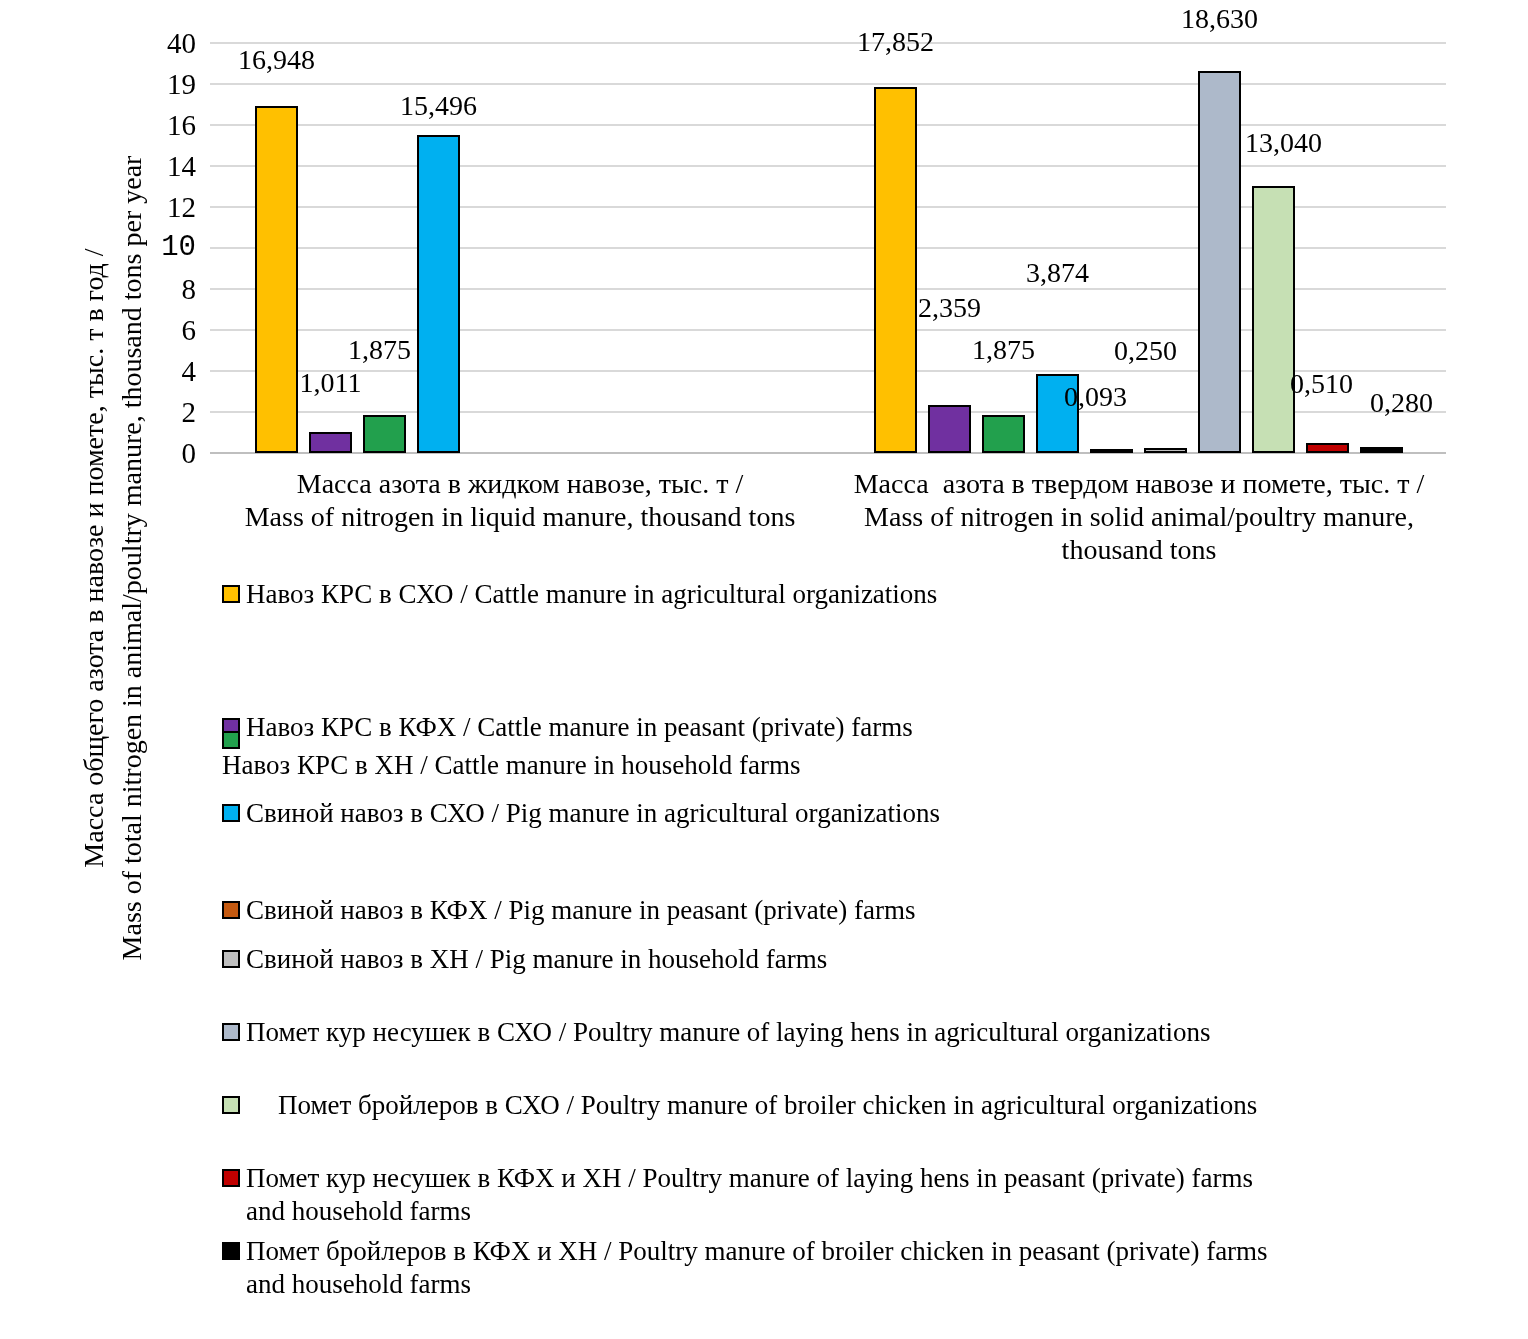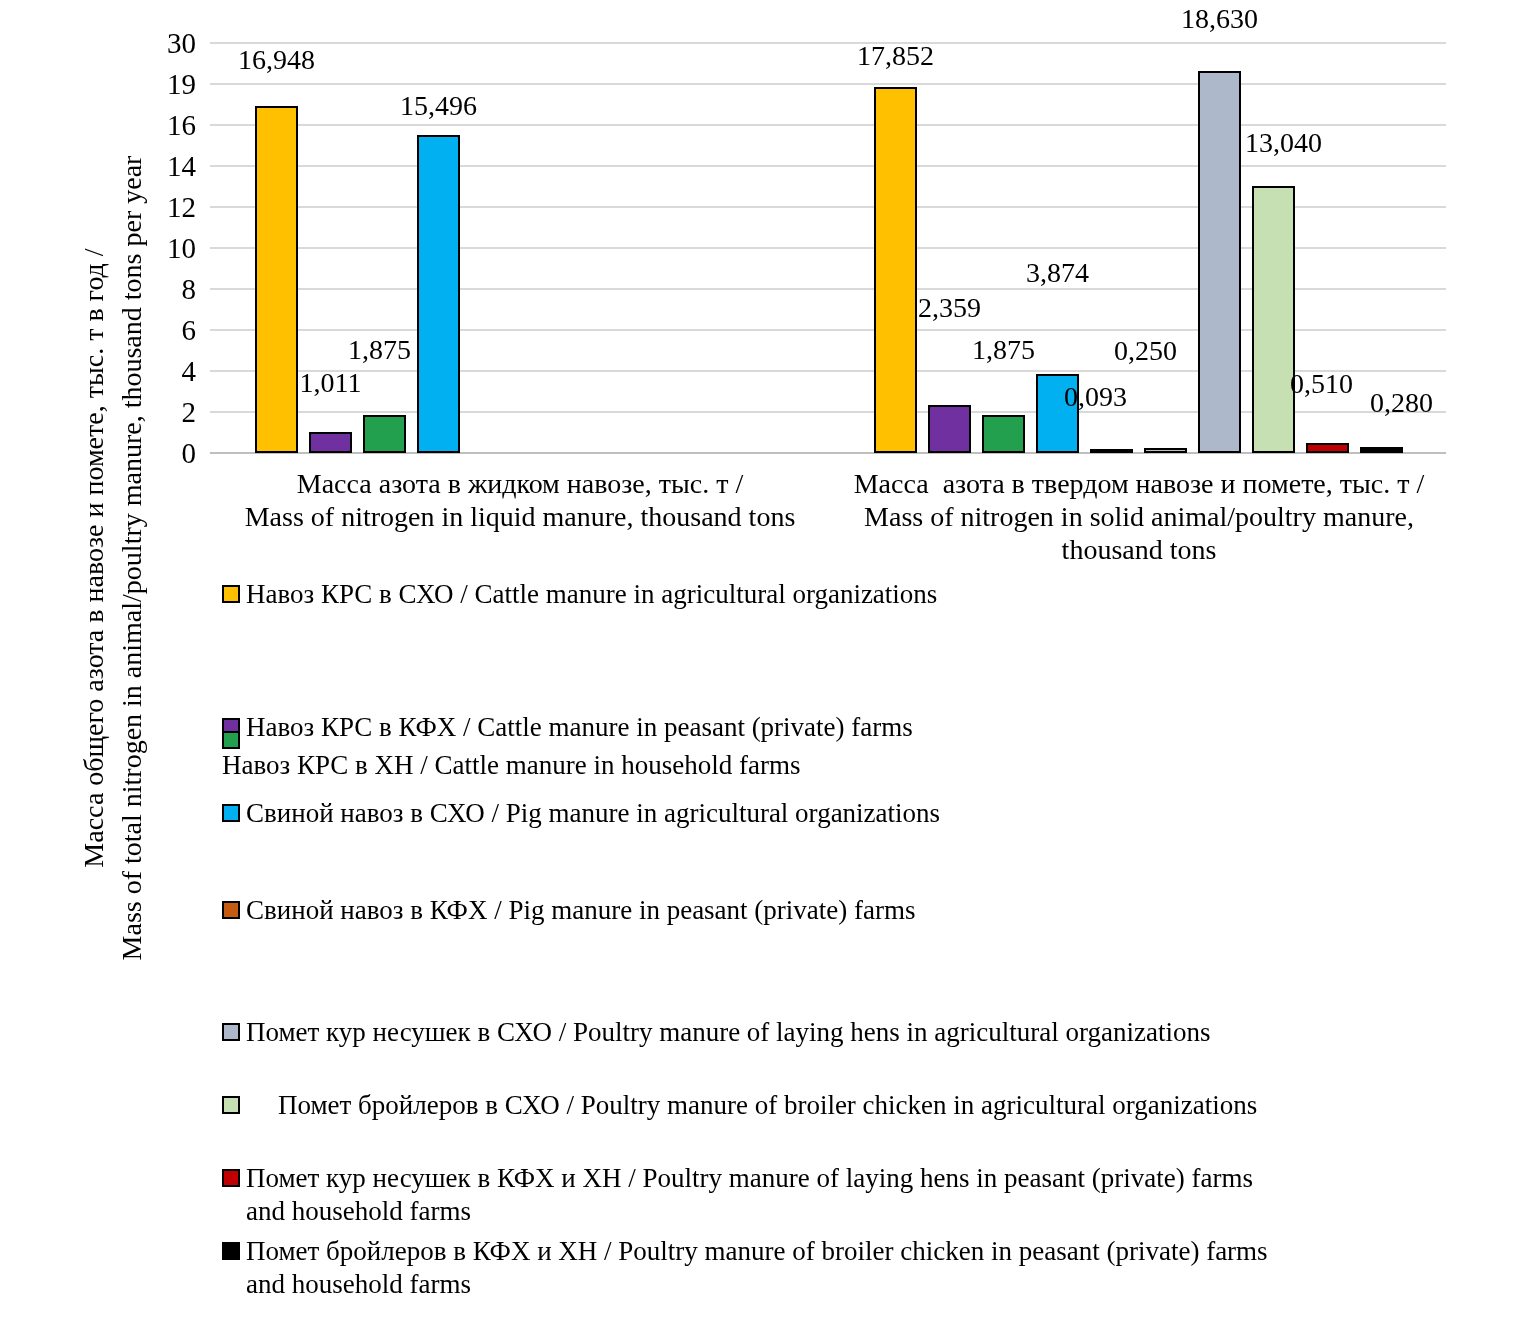--- a/index.html
+++ b/index.html
@@ -43,35 +43,35 @@
       <div class="ticklabel" style="top: 436px;">0</div>
       <div class="gridline" style="left: 210px; top: 411px; width: 1236px;"></div>
       <div class="ticklabel" style="top: 395px;">2</div>
       <div class="gridline" style="left: 210px; top: 370px; width: 1236px;"></div>
       <div class="ticklabel" style="top: 354px;">4</div>
       <div class="gridline" style="left: 210px; top: 329px; width: 1236px;"></div>
       <div class="ticklabel" style="top: 313px;">6</div>
       <div class="gridline" style="left: 210px; top: 288px; width: 1236px;"></div>
       <div class="ticklabel" style="top: 272px;">8</div>
       <div class="gridline" style="left: 210px; top: 247px; width: 1236px;"></div>
-      <div class="ticklabel" style="top: 231px;">10</div>
+      <div class="ticklabel" style="top: 231px; font-family: Liberation Mono, monospace;">10</div>
       <div class="gridline" style="left: 210px; top: 206px; width: 1236px;"></div>
       <div class="ticklabel" style="top: 190px;">12</div>
       <div class="gridline" style="left: 210px; top: 165px; width: 1236px;"></div>
       <div class="ticklabel" style="top: 149px;">14</div>
       <div class="gridline" style="left: 210px; top: 124px; width: 1236px;"></div>
       <div class="ticklabel" style="top: 108px;">16</div>
       <div class="gridline" style="left: 210px; top: 83px; width: 1236px;"></div>
       <div class="ticklabel" style="top: 67px;">19</div>
       <div class="gridline" style="left: 210px; top: 42px; width: 1236px;"></div>
-      <div class="ticklabel" style="top: 26px;">30</div>
+      <div class="ticklabel" style="top: 26px;">40</div>
       <div class="bar" style="left: 255px; top: 106px; width: 43px; height: 347px; background: rgb(255, 192, 0);"></div>
       <div class="vlabel" style="left: 276.5px; top: 45px;">16,948</div>
       <div class="bar" style="left: 874px; top: 87px; width: 43px; height: 366px; background: rgb(255, 192, 0);"></div>
-      <div class="vlabel" style="left: 895.5px; top: 41px; text-align: center;">17,852</div>
+      <div class="vlabel" style="left: 895.5px; top: 27px; text-align: center;">17,852</div>
       <div class="bar" style="left: 309px; top: 432px; width: 43px; height: 21px; background: rgb(112, 48, 160);"></div>
       <div class="vlabel" style="left: 330.5px; top: 368px;">1,011</div>
       <div class="bar" style="left: 928px; top: 405px; width: 43px; height: 48px; background: rgb(112, 48, 160);"></div>
       <div class="vlabel" style="left: 949.5px; top: 293px;">2,359</div>
       <div class="bar" style="left: 363px; top: 415px; width: 43px; height: 38px; background: rgb(34, 160, 77);"></div>
       <div class="vlabel" style="left: 379.5px; top: 335px;">1,875</div>
       <div class="bar" style="left: 982px; top: 415px; width: 43px; height: 38px; background: rgb(34, 160, 77);"></div>
       <div class="vlabel" style="left: 1003.5px; top: 335px;">1,875</div>
       <div class="bar" style="left: 417px; top: 135px; width: 43px; height: 318px; background: rgb(0, 176, 240);"></div>
       <div class="vlabel" style="left: 438.5px; top: 91px;">15,496</div>
@@ -111,20 +111,24 @@
         <span class="legend-text">Навоз КРС в ХН / Cattle manure in household farms</span>
       </div>
       <div class="legend-item" style="top: 797px;">
         <span class="swatch" style="background: rgb(0, 176, 240);"></span>
         <span class="legend-text">Свиной навоз в СХО / Pig manure in agricultural organizations</span>
       </div>
       <div class="legend-item" style="top: 870px; margin-top: 24px;">
         <span class="swatch" style="background: rgb(197, 90, 17);"></span>
         <span class="legend-text">Свиной навоз в КФХ / Pig manure in peasant (private) farms</span>
       </div>
+      <div class="legend-item" style="top: 943px;">
+        <span class="swatch" style="background: rgb(191, 191, 191);"></span>
+        <span class="legend-text">Свиной навоз в ХН / Pig manure in household farms</span>
+      </div>
       <div class="legend-item" style="top: 1016px;">
         <span class="swatch" style="background: rgb(173, 185, 202);"></span>
         <span class="legend-text">Помет кур несушек в СХО / Poultry manure of laying hens in agricultural organizations</span>
       </div>
       <div class="legend-item" style="top: 1089px; gap: 32px;">
         <span class="swatch" style="background: rgb(198, 224, 180);"></span>
         <span class="legend-text">Помет бройлеров в СХО / Poultry manure of broiler chicken in agricultural organizations</span>
       </div>
       <div class="legend-item" style="top: 1162px;">
         <span class="swatch" style="background: rgb(192, 0, 0);"></span>

